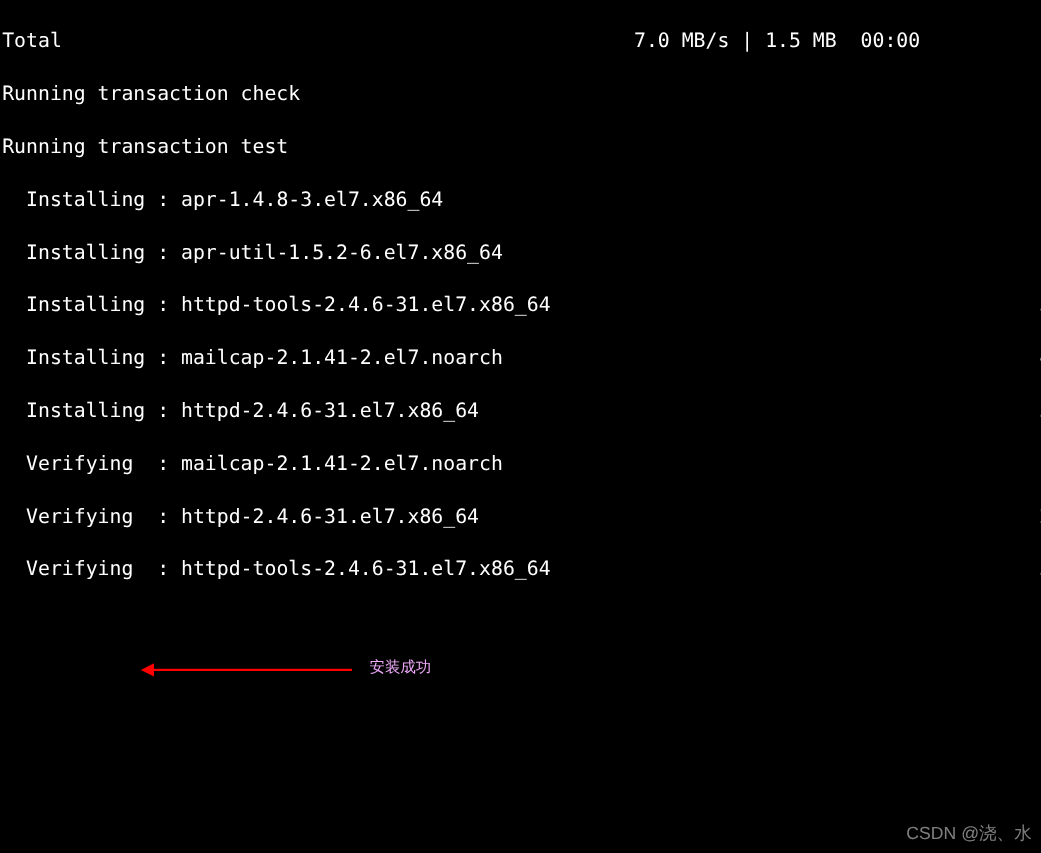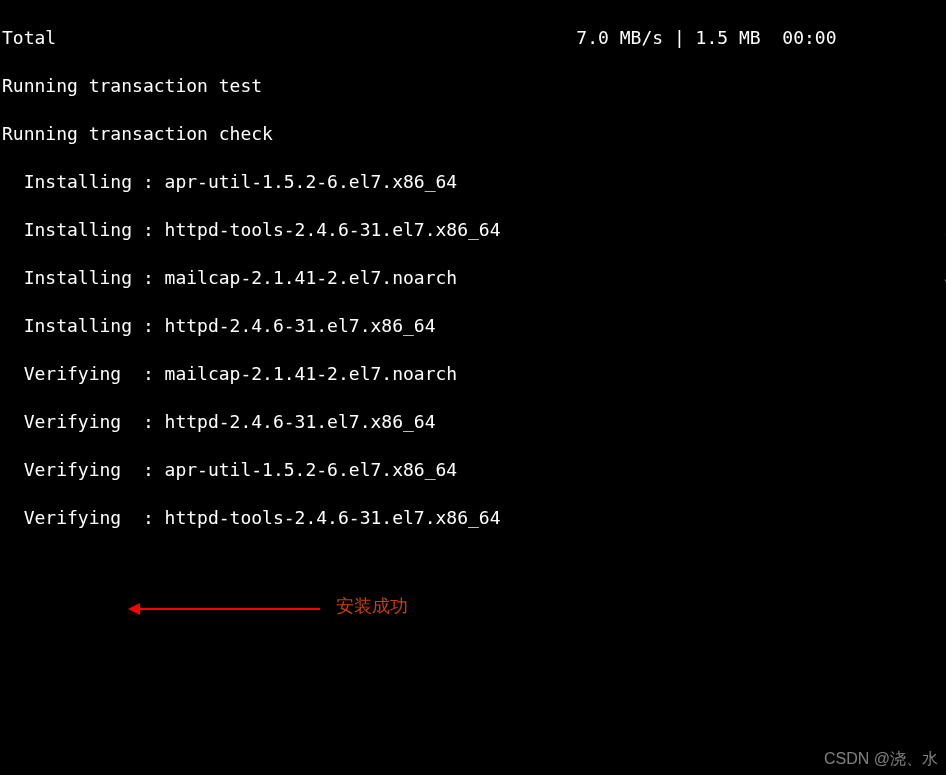--- a/index.html
+++ b/index.html
@@ -28,50 +28,50 @@
   .arrow-head {
     position: absolute;
     width: 0; height: 0;
     border-top: 6px solid transparent;
     border-bottom: 6px solid transparent;
     border-right: 12px solid #ff0000;
     pointer-events: none;
   }
   .annot {
     position: absolute;
-    color: #c2410c;
+    color: #f0abfc;
     font-family: "SimSun", "Microsoft YaHei", sans-serif;
-    font-size: 18px;
+    font-size: 14px;
     pointer-events: none;
   }
   .watermark {
     position: absolute;
     right: 8px;
     bottom: 4px;
     color: rgba(230,230,230,0.55);
     font-family: "Microsoft YaHei", sans-serif;
     font-size: 16px;
     pointer-events: none;
     margin-left: 20px;
   }
 </style>
 </head>
 <body>
 
 <div class="terminal">
 <span class="row"><span>Total</span>                                                <span>7.0 MB/s</span> <span>|</span> <span>1.5 MB</span>  <span>00:00</span></span>
+<span class="row">Running transaction check</span>
 <span class="row">Running transaction test</span>
-<span class="row">Running transaction check</span>
+<span class="row"><span>  Installing : </span><span>apr-1.4.8-3.el7.x86_64</span>                                                   </span>
 <span class="row"><span>  Installing : </span><span>apr-util-1.5.2-6.el7.x86_64</span>                                              </span>
 <span class="row"><span>  Installing : </span><span>httpd-tools-2.4.6-31.el7.x86_64</span>                                         <span>3/5</span></span>
 <span class="row"><span>  Installing : </span><span>mailcap-2.1.41-2.el7.noarch</span>                                             <span>4/5</span></span>
 <span class="row"><span>  Installing : </span><span>httpd-2.4.6-31.el7.x86_64</span>                                               <span>5/5</span></span>
 <span class="row"><span>  Verifying  : </span><span>mailcap-2.1.41-2.el7.noarch</span>                                             <span>1/5</span></span>
 <span class="row"><span>  Verifying  : </span><span>httpd-2.4.6-31.el7.x86_64</span>                                               <span>2/5</span></span>
-<span class="row"><span>  Verifying  : </span><span>apr-util-1.5.2-6.el7.x86_64</span>                                              </span>
 <span class="row"><span>  Verifying  : </span><span>httpd-tools-2.4.6-31.el7.x86_64</span>                                         <span>5/5</span></span>
 
 
 
 
 
 
 
 
 

